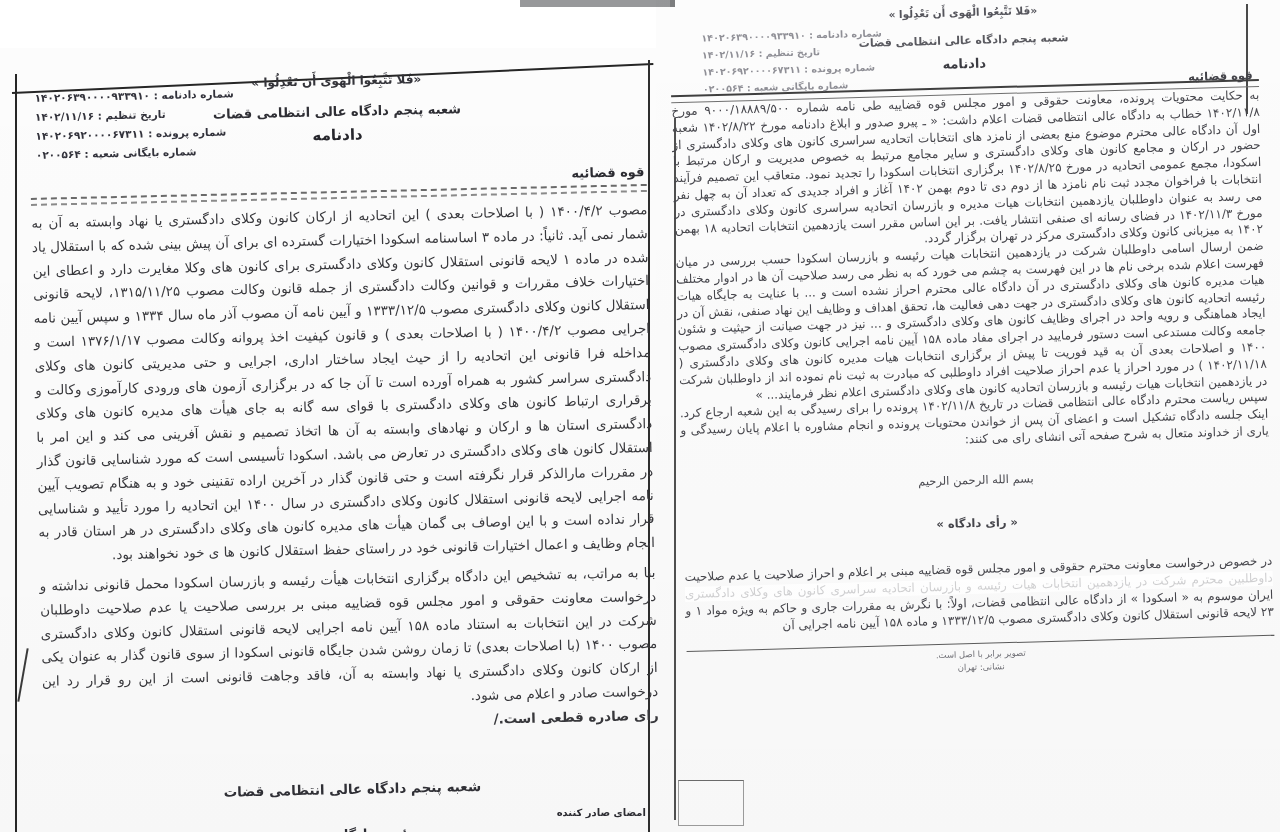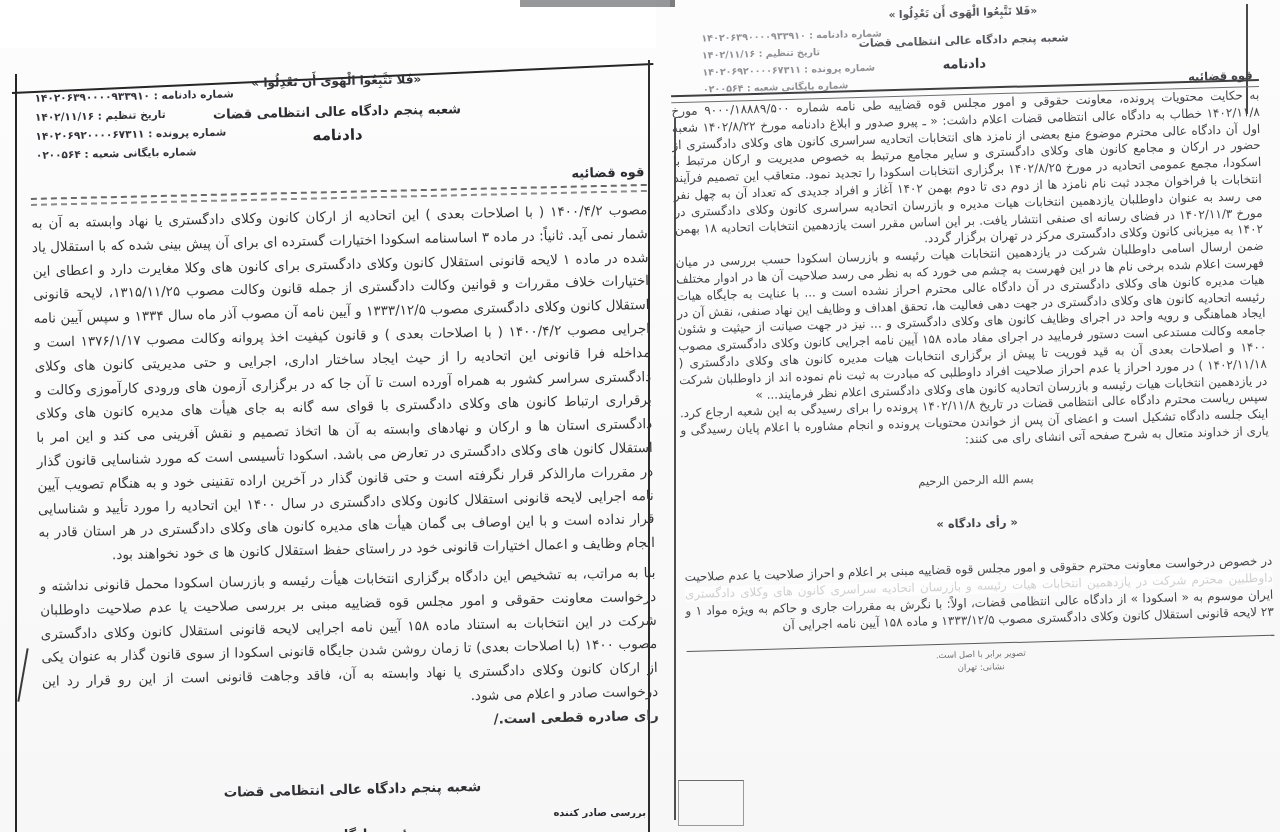--- a/index.html
+++ b/index.html
@@ -113,21 +113,21 @@
 
       <div class="lp-sigs">
         <span class="sig-abs" style="left:275px;top:0;width:110px;">رئیس دادگاه</span>
 
         <span class="sig-abs" style="left:128px;top:2px;width:140px;">مستشاران دادگاه</span>
 
       </div>
     </div>
 
     <div class="pen-stroke"></div>
-    <div class="issuer-sig rtl">بررسی صادر کننده</div>
+    <div class="issuer-sig rtl">امضای صادر کننده</div>
   </div>
 
   <div class="page-right">
     <div class="rp-rvline"></div>
     <div class="rp-lvline"></div>
 
     <div class="rp-content rtl">
       <div style="position:relative;">
         <div class="rp-quote center">«فَلا تَتَّبِعُوا الْهَوی أَن تَعْدِلُوا »</div>
         <div class="rp-court center">شعبه پنجم دادگاه عالی انتظامی قضات</div>

